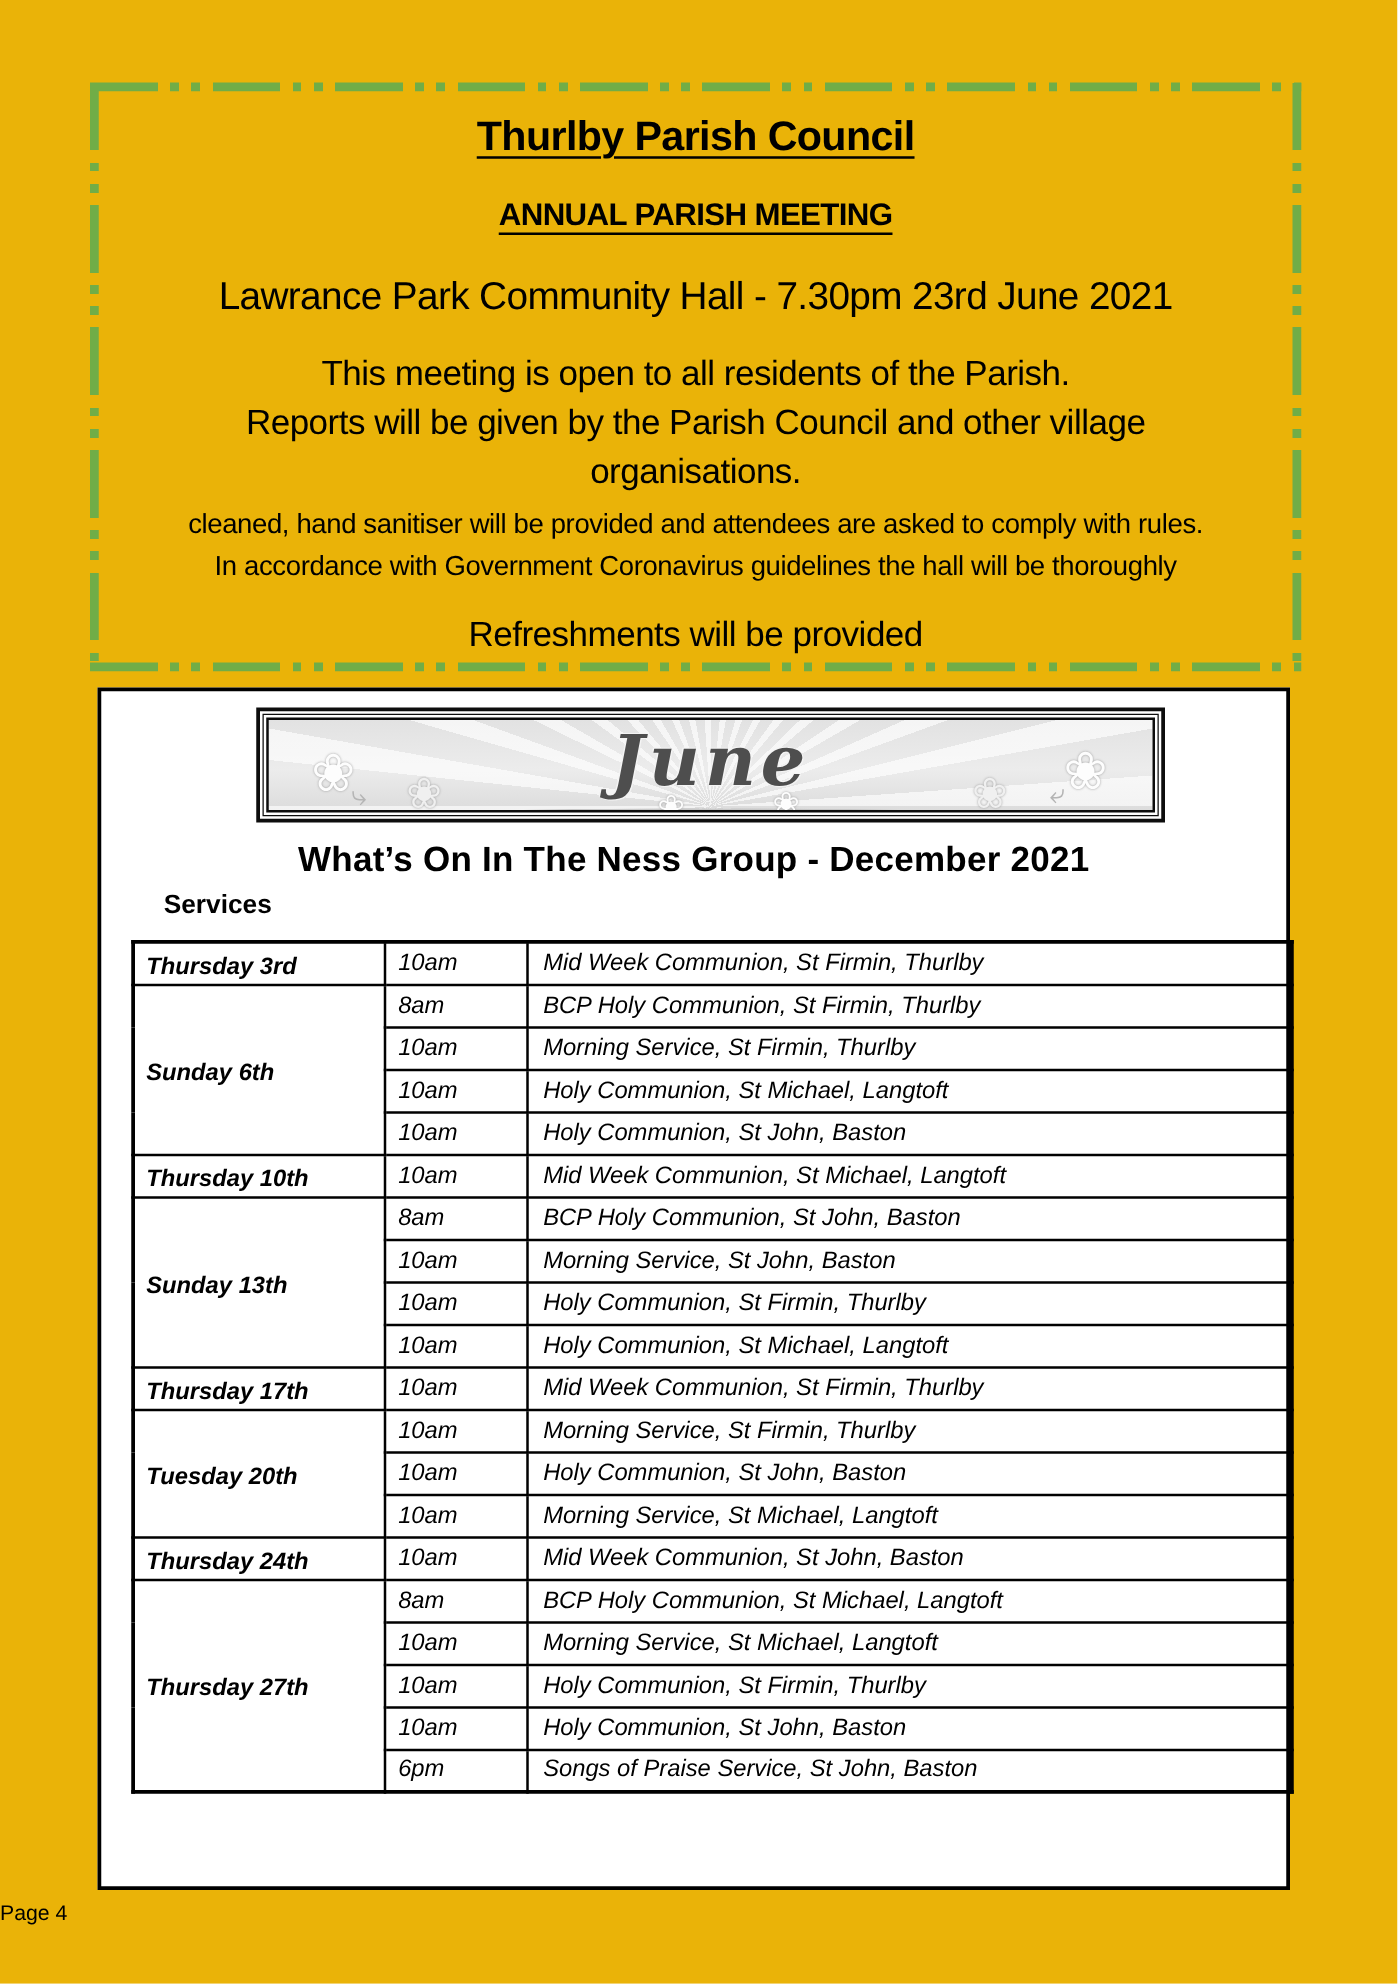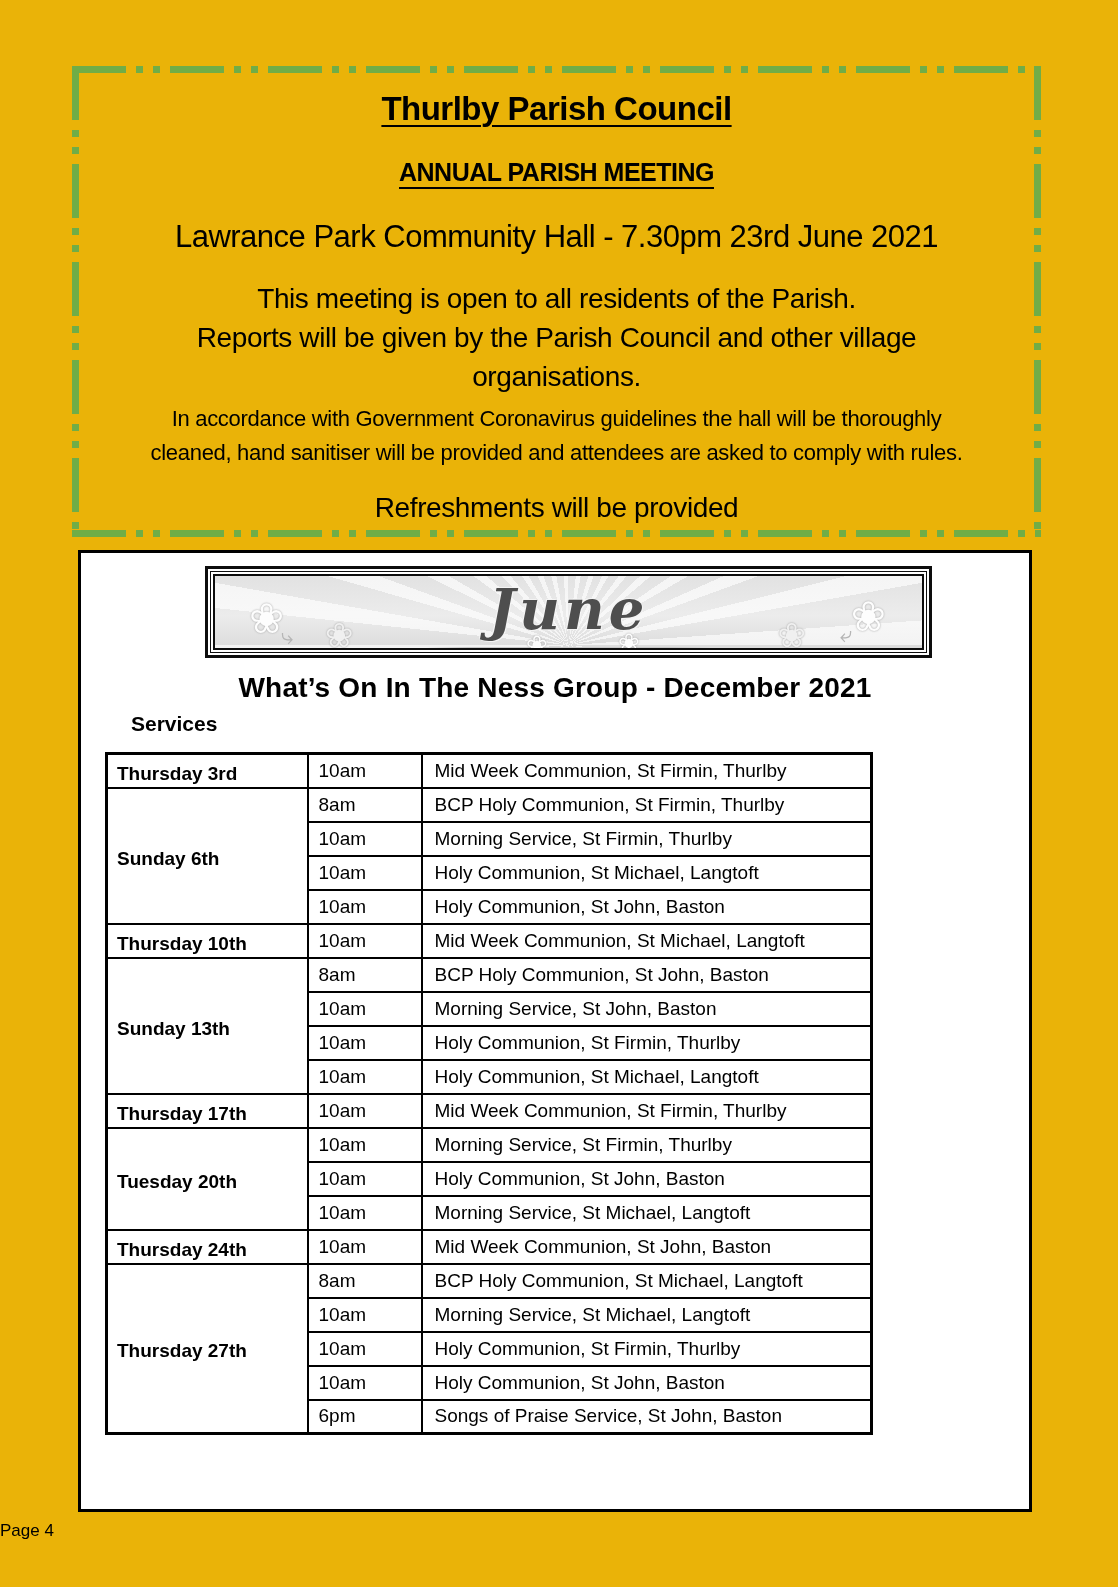--- a/index.html
+++ b/index.html
@@ -113,24 +113,25 @@
     letter-spacing: 0.2px;
   }
   .services-label {
     margin: 8px 0 0 50px;
     font-size: 21px; font-weight: bold;
   }
 
   
   table.services {
     margin: 16px 0 0 24px;
-    width: 768px;
+    width: 930px;
     border-collapse: collapse;
     border: 3px solid #000;
     table-layout: fixed;
+    font-style: italic;
   }
   table.services td {
     border: 2px solid #000;
     font-size: 19px;
     height: 34px;
     vertical-align: middle;
   }
   td.date-cell  { width: 201px; font-weight: bold; vertical-align: top; padding: 6px 4px 0 9px; }
   td.time-cell  { width: 114px; padding-left: 10px; }
   td.service-cell { padding-left: 12px; }
@@ -156,22 +157,22 @@
     <div class="notice-inner">
       <div class="notice-title">Thurlby Parish Council</div>
       <div class="notice-subtitle">ANNUAL PARISH MEETING</div>
       <div class="notice-venue">Lawrance Park Community Hall - 7.30pm 23rd June 2021</div>
       <div class="notice-body">
         <div>This meeting is open to all residents of the Parish.</div>
         <div>Reports will be given by the Parish Council and other village</div>
         <div>organisations.</div>
       </div>
       <div class="notice-covid">
+        <div>cleaned, hand sanitiser will be provided and attendees are asked to comply with rules.</div>
         <div>In accordance with Government Coronavirus guidelines the hall will be thoroughly</div>
-        <div>cleaned, hand sanitiser will be provided and attendees are asked to comply with rules.</div>
       </div>
       <div class="notice-refresh">Refreshments will be provided</div>
     </div>
   </div>
 
   <div class="whatson-box">
 
     <div class="banner-outer">
       <div class="banner-mid">
         <div class="banner-art">

